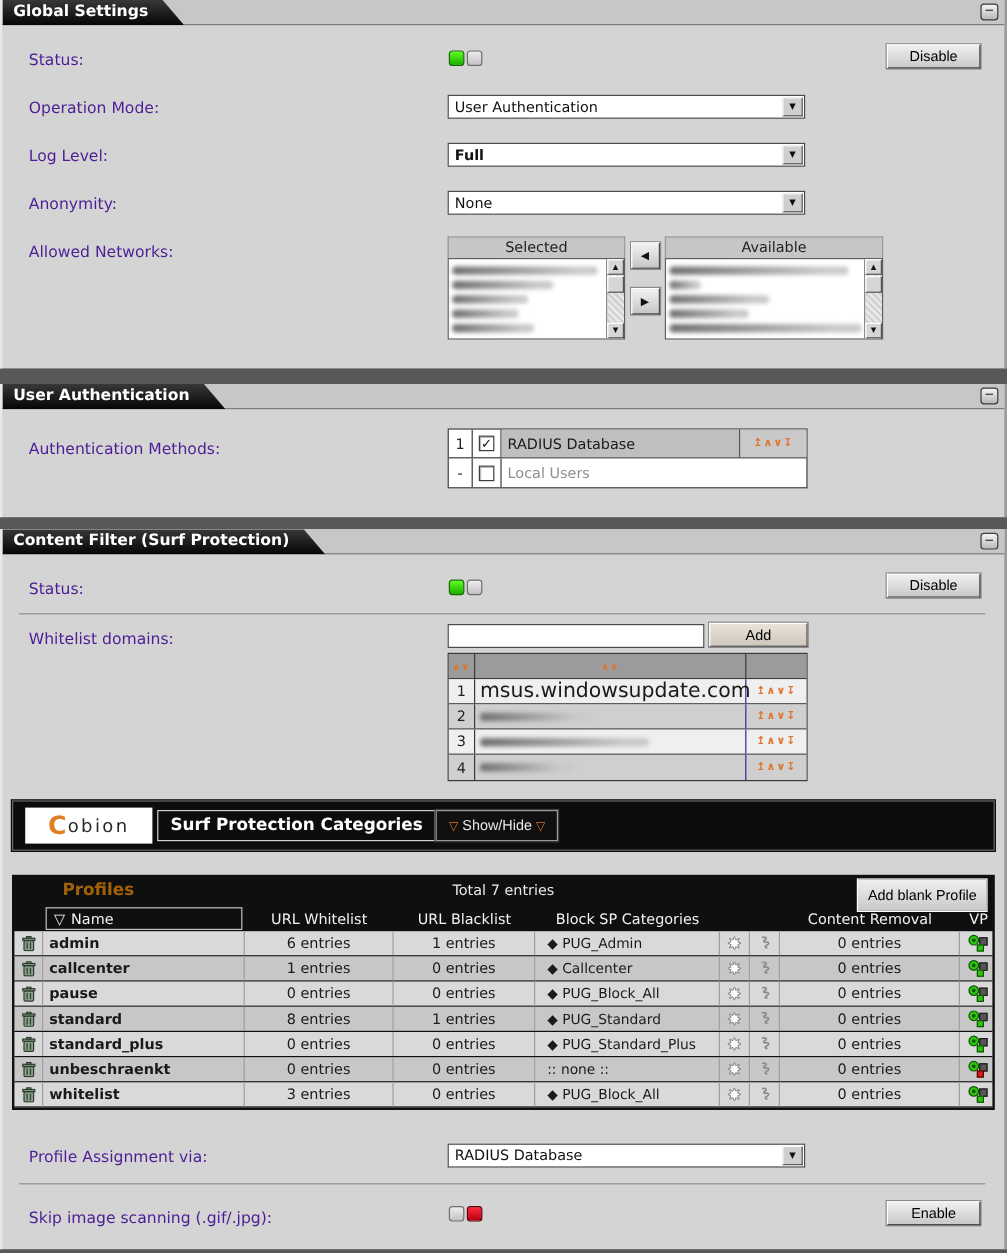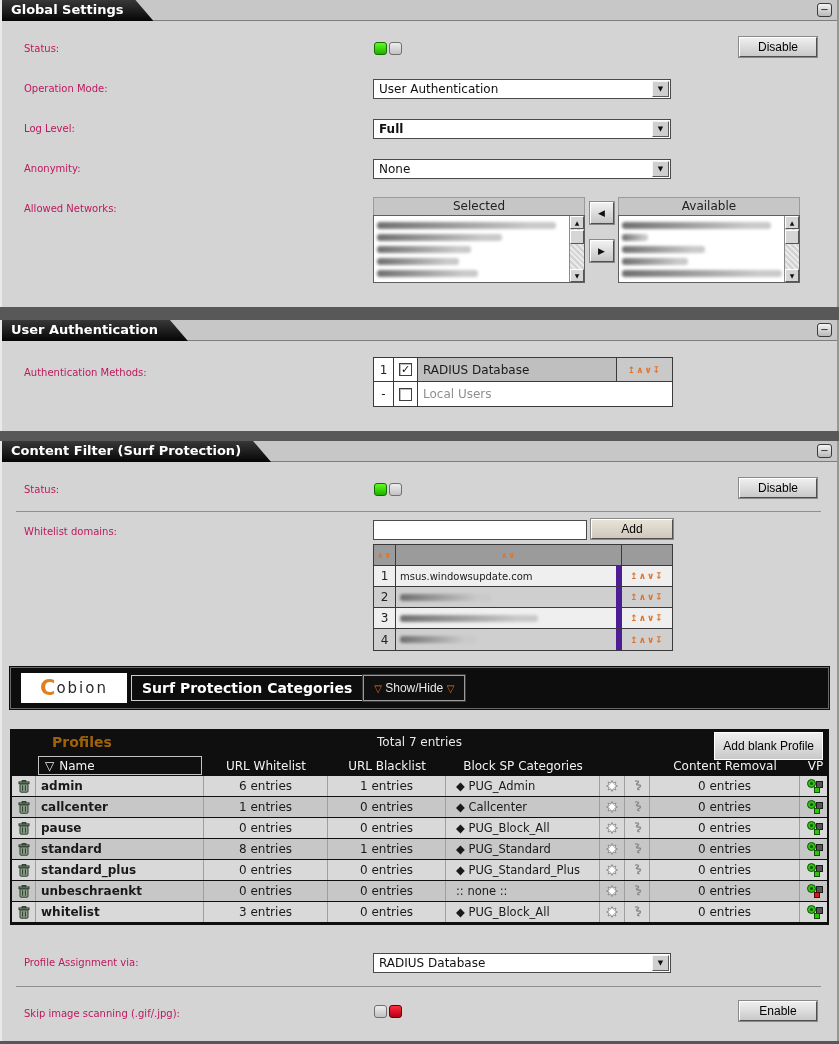--- a/index.html
+++ b/index.html
@@ -12,21 +12,21 @@
   .sec-head { height:21px; background:#c7c7c7; border-bottom:1px solid #7d7d7d; position:relative; }
   .tab { position:absolute; left:0; top:0; height:21px; line-height:20px;
          background:linear-gradient(#383838,#050505); color:#fff; font-weight:bold; font-size:13px;
          padding:0 30px 0 9px; clip-path:polygon(0 0,calc(100% - 18px) 0,100% 100%,0 100%); }
   .minbtn { position:absolute; right:5px; top:3px; width:15px; height:14px; border:1px solid #3c3c3c;
             border-radius:3px; background:linear-gradient(#f4f4f4,#b9b9b9); font-size:10px; line-height:11px;
             text-align:center; color:#111; cursor:pointer; }
   .sec-body { position:relative; }
   .band { background:#585858; }
 
-  .lbl { position:absolute; left:22px; font-size:10px; color:#be185d; }
+  .lbl { position:absolute; left:22px; font-size:13px; color:#4c1d95; }
 
   
   .btn { position:absolute; height:20px; background:linear-gradient(#efefef,#c9c9c9); border:1px solid;
          border-color:#ffffff #4f4f4f #4f4f4f #ffffff; box-shadow:0 0 0 1px #8a8a8a; font-size:12px;
          color:#000; text-align:center; line-height:18px; cursor:pointer; }
 
   
   .lights { position:absolute; display:flex; gap:2px; }
   .light { width:13px; height:13px; border-radius:3px; display:inline-block; }
   .l-green { background:linear-gradient(#5dff1e,#1fae00); border:1px solid #156d00; }
@@ -35,21 +35,21 @@
 
   
   .dd { position:absolute; left:371px; width:298px; height:20px; background:#fff; border:1px solid #4a4a4a;
         font-size:12px; color:#111; display:flex; align-items:center; padding-left:5px; cursor:pointer; }
   .dd-arrow { position:absolute; right:1px; top:1px; width:17px; height:16px; background:#cfcfcf;
               border:1px solid; border-color:#f5f5f5 #5a5a5a #5a5a5a #f5f5f5; font-size:7px; color:#111;
               display:flex; align-items:center; justify-content:center; }
 
   
   .nets { position:absolute; left:371px; top:176px; display:flex; }
-  .netcol { width:212px; }
+  .netcol { width:148px; }
   .netcol.avail { width:182px; }
   .nethead { height:18px; background:#c6c6c6; border:1px solid #9a9a9a; border-bottom:none;
              font-size:12px; color:#222; text-align:center; line-height:17px; }
   .netlist { height:68px; border:1px solid #5f5f5f; background:#fff; display:flex; }
   .netitems { flex:1; overflow:hidden; padding-top:1px; }
   .rbar { height:7px; border-radius:3px; background:linear-gradient(90deg,#6f6f6f,#c9c9c9 85%); filter:blur(1.6px); margin:5px 3px; }
   .sb { width:15px; border-left:1px solid #8a8a8a; background:repeating-linear-gradient(45deg,#e9e9e9 0 2px,#d2d2d2 2px 4px); position:relative; }
   .sb-btn { position:absolute; left:0; width:14px; height:13px; background:#d6d6d6; border:1px solid;
             border-color:#fff #555 #555 #fff; font-size:6px; text-align:center; line-height:11px; color:#111; cursor:pointer; }
   .sb-up { top:0; } .sb-dn { bottom:0; }
@@ -77,21 +77,21 @@
 
   .wtable { position:absolute; left:371px; top:82px; width:300px; border:1px solid #3a3a3a; }
   .whead { display:flex; height:21px; background:#9b9b9b; border-bottom:1px solid #3a3a3a; }
   .wh-num { width:22px; border-right:1px solid #3a3a3a; display:flex; align-items:center; justify-content:center; }
   .wh-dom { width:226px; border-right:1px solid #3a3a3a; display:flex; align-items:center; justify-content:center; }
   .wh-arr { flex:1; }
   .wrow { display:flex; height:21px; border-bottom:1px solid #3a3a3a; background:#efefef; }
   .wrow:nth-child(odd) { background:#cfcfcf; }
   .wrow:last-child { border-bottom:none; }
   .w-num { width:22px; border-right:1px solid #3a3a3a; font-size:12px; display:flex; align-items:center; justify-content:center; color:#222; }
-  .w-dom { width:226px; border-right:6px solid #4c1d95; font-size:10px; display:flex; align-items:center; padding-left:4px; color:#1a1a1a; }
+  .w-dom { width:226px; border-right:1px solid #4c1d95; font-size:17px; display:flex; align-items:center; padding-left:4px; color:#1a1a1a; }
   .w-arr { flex:1; display:flex; align-items:center; justify-content:center; }
   .w-dom .rbar { width:40%; margin:0; }
 
   .hr { position:absolute; left:14px; right:16px; border-top:1px solid #8f8f8f; }
 
   
   .cobion { position:absolute; left:8px; right:8px; top:205px; height:42px; background:#0d0d0d;
             border:1px solid #6a6a6a; box-shadow:0 0 0 1px #0d0d0d; display:flex; align-items:center; }
   .logo { width:106px; height:30px; background:#fff; margin-left:10px; display:flex; align-items:center; justify-content:center; }
   .logo .c { color:#e07e22; font-size:21px; font-weight:bold; margin-right:1px; }

